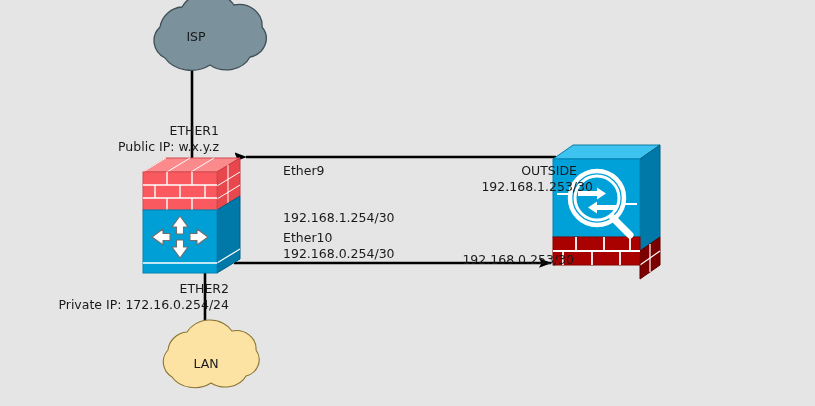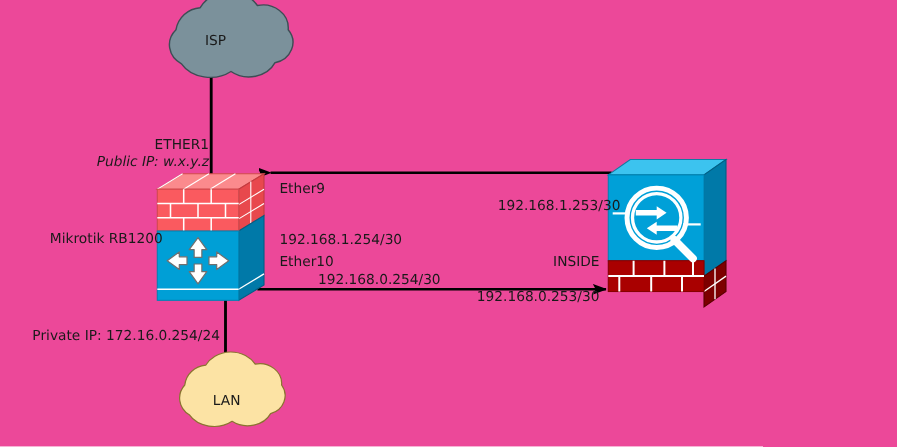--- a/index.html
+++ b/index.html
@@ -4,30 +4,31 @@
 <style>
   html, body {
     margin: 0;
     padding: 0;
     background: #ffffff;
   }
   #canvas {
     position: relative;
     width: 815px;
     height: 406px;
-    background: #ec4899;
+    background: #e5e5e5;
     overflow: hidden;
     font-family: "DejaVu Sans", "Liberation Sans", sans-serif;
   }
   .lbl {
     position: absolute;
     font-size: 12.5px;
     color: #1a1a1a;
     white-space: nowrap;
     line-height: 16px;
+    padding-left: 29px;
   }
   .lbl.r { text-align: right; }
   .lbl.l { text-align: center; }
   svg.layer {
     position: absolute;
     left: 0; top: 0;
     width: 815px;
     height: 406px;
   }
   .cloud-text {
@@ -168,31 +169,31 @@
         <circle cx="597" cy="198" r="22" fill="none" stroke="#ffffff" stroke-width="3"></circle>
 
         <path d="M578,191 L597,191 L597,187.5 L606,193.5 L597,199.5 L597,196 L578,196 Z" fill="#ffffff"></path>
 
         <path d="M616,205 L597,205 L597,201.5 L588,207.5 L597,213.5 L597,210 L616,210 Z" fill="#ffffff"></path>
       </g>
     </g>
   </svg>
 
   <div class="lbl r" style="left:0px; top:123px; width:190px;">ETHER1</div>
-  <div class="lbl r" style="left:0px; top:139px; width:190px;font-style:italic;">Public IP: w.x.y.z</div>
+  <div class="lbl r" style="left:0px; top:139px; width:190px;">Public IP: w.x.y.z</div>
 
+  <div class="lbl r" style="left:0px; top:281px; width:200px;">ETHER2</div>
   <div class="lbl r" style="left:0px; top:297px; width:200px;">Private IP: 172.16.0.254/24</div>
 
-  <div class="lbl r" style="left:0px; top:209px; width:148px;">Mikrotik RB1200</div>
 
   <div class="lbl l" style="left:254px; top:163px;">Ether9</div>
   <div class="lbl l" style="left:254px; top:179px;margin-top:31px;">192.168.1.254/30</div>
 
+  <div class="lbl r" style="left:360px; top:163px; width:188px;">OUTSIDE</div>
   <div class="lbl r" style="left:376px; top:179px; width:188px;">192.168.1.253/30</div>
 
   <div class="lbl l" style="left:254px; top:230px;">Ether10</div>
-  <div class="lbl l" style="left:254px; top:246px;margin-left:35px;">192.168.0.254/30</div>
+  <div class="lbl l" style="left:254px; top:246px;">192.168.0.254/30</div>
 
-  <div class="lbl r" style="left:350px; top:230px; width:195px;">INSIDE</div>
-  <div class="lbl r" style="left:350px; top:262px; width:195px;">192.168.0.253/30</div>
+  <div class="lbl r" style="left:350px; top:252px; width:195px;">192.168.0.253/30</div>
 
 
 </div>
 
 </body></html>

